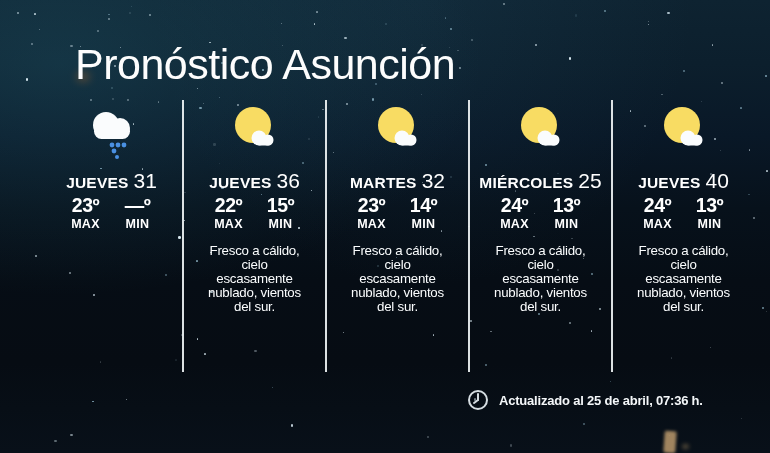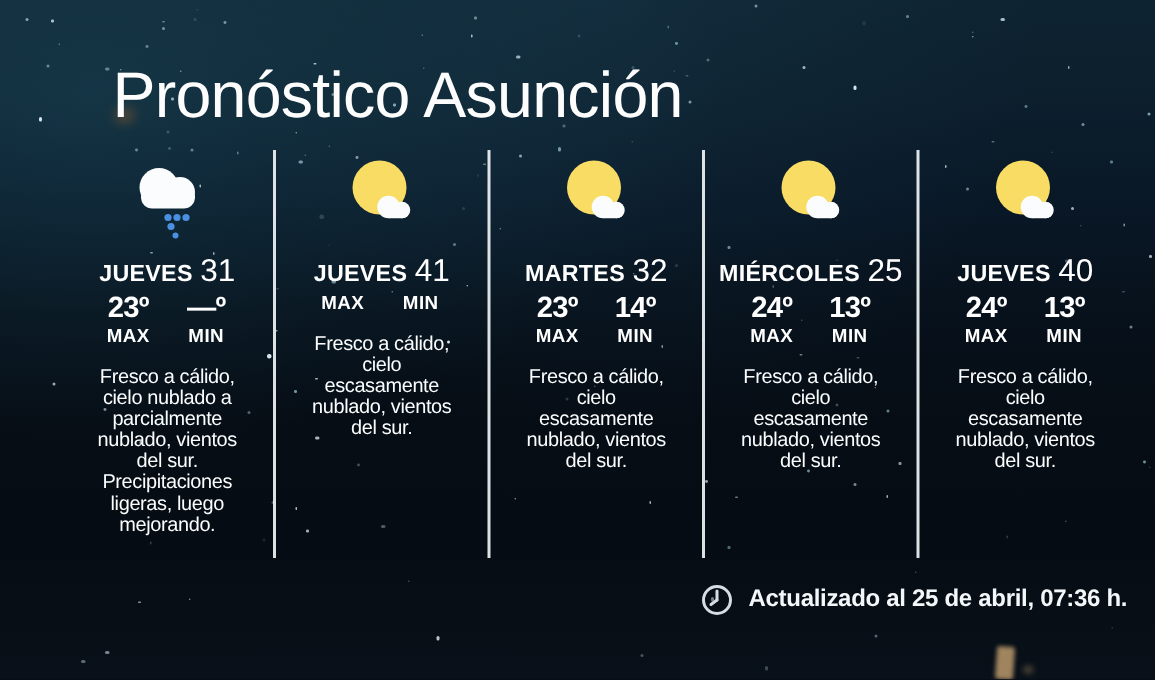--- a/index.html
+++ b/index.html
@@ -28,21 +28,21 @@
   .day-name{font-size:15.5px;font-weight:700;letter-spacing:.2px;}
   .day-number{font-size:21px;font-weight:400;margin-left:5px;}
   .temps,.mmlabels{display:flex;justify-content:center;gap:8px;}
   .temps{line-height:22px;}
   .temps .t{width:44px;font-size:19.5px;font-weight:700;letter-spacing:-.5px;}
   .mmlabels{margin-top:1px;line-height:14px;}
   .mmlabels span{width:44px;font-size:12.5px;font-weight:700;letter-spacing:.3px;}
   .desc{margin:13px auto 0;width:102px;font-size:13.3px;line-height:1.06;letter-spacing:-.25px;color:#fbfdfe;}
 
   .footer{position:absolute;left:467px;top:389px;display:flex;align-items:center;gap:10px;}
-  .footer .txt{font-size:16px;font-weight:700;letter-spacing:-.2px;color:#f4f7f9;white-space:nowrap;}
+  .footer .txt{font-size:13px;font-weight:700;letter-spacing:-.2px;color:#f4f7f9;white-space:nowrap;}
 </style>
 </head>
 <body>
 
 <div class="stage">
   <div class="stars" id="stars">
       <div class="star" style="left: 444.507px; top: 17.1844px; width: 1.52592px; height: 1.52592px; background: rgb(159, 200, 218); opacity: 0.43;"></div>
       <div class="star" style="left: 765.868px; top: 170.394px; width: 1.69955px; height: 1.69955px; background: rgb(223, 240, 248); opacity: 0.72;"></div>
       <div class="star" style="left: 107.962px; top: 17.6963px; width: 2.29438px; height: 2.29438px; background: rgb(223, 240, 248); opacity: 0.51;"></div>
       <div class="star" style="left: 199.404px; top: 107.267px; width: 2.1501px; height: 2.1501px; background: rgb(159, 200, 218); opacity: 0.7;"></div>
@@ -222,36 +222,39 @@
         <span class="day-name">JUEVES</span><span class="day-number">31</span>
       </div>
       <div class="temps">
         <span class="t">23º</span>
         <span class="t">—º</span>
       </div>
       <div class="mmlabels">
         <span>MAX</span>
         <span>MIN</span>
       </div>
-      <p class="desc">Fresco a cálido, cielo nublado a parcialmente nublado, vientos del sur. Precipitaciones ligeras, luego mejorando.</p>
     </div>
 
     <div class="col">
       <div class="icon-wrap">
         <svg width="54" height="54" viewBox="0 0 54 54">
           <circle cx="25" cy="21" r="18" fill="#f8dc63"></circle>
           <g fill="#fafcfd">
             <circle cx="31" cy="34" r="7.5"></circle>
               <circle cx="40" cy="36" r="5.5"></circle>
             <rect x="27" y="32" width="18" height="9.5" rx="4.75"></rect>
           </g>
         </svg>
       </div>
       <div class="day-row">
-        <span class="day-name">JUEVES</span><span class="day-number">41</span>
+        <span class="day-name">JUEVES</span><span class="day-number">36</span>
+      </div>
+      <div class="temps">
+        <span class="t">22º</span>
+        <span class="t">15º</span>
       </div>
       <div class="mmlabels">
         <span>MAX</span>
         <span>MIN</span>
       </div>
       <p class="desc">Fresco a cálido, cielo escasamente nublado, vientos del sur.</p>
     </div>
 
     <div class="col">
       <div class="icon-wrap">

